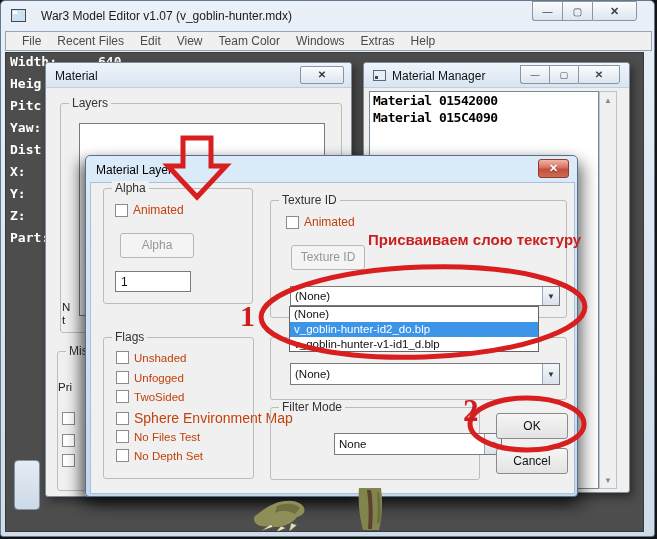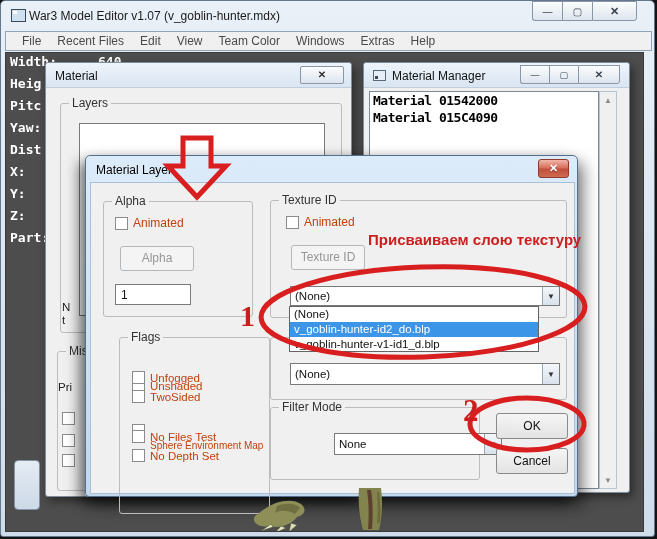--- a/index.html
+++ b/index.html
@@ -3,21 +3,21 @@
 <meta charset="utf-8">
 <style>
   * { margin:0; padding:0; box-sizing:border-box; }
   html,body { width:657px; height:539px; background:#141414; font-family:"Liberation Sans", sans-serif; overflow:hidden; }
   #stage { position:relative; width:657px; height:539px; }
 
   
   .main-window { position:absolute; left:0; top:0; width:655px; height:537px;
     background:linear-gradient(#e9f0f8,#cfdcea); border:1px solid #64788e; border-radius:5px 5px 3px 3px; }
   .main-titlebar { position:relative; height:30px; }
-  .main-title { position:absolute; left:28px; top:8px; font-size:12px; color:#1a1a1a; }
+  .main-title { position:absolute; left:40px; top:8px; font-size:12px; color:#1a1a1a; }
   .app-icon { position:absolute; left:10px; top:8px; width:15px; height:13px; background:#cfe0ee; border:1px solid #3b4a5a; }
   .app-icon::before { content:""; position:absolute; left:1px; top:1px; width:4px; height:3px; background:#fff; }
   .win-btns { position:absolute; right:17px; top:0; display:flex; }
   .win-btn { height:20px; background:linear-gradient(#fbfdfe,#dde5ee); border:1px solid #8a96a6;
     display:flex; align-items:center; justify-content:center; font-size:10px; color:#3a4450; }
   .win-btn.minb { width:30px; border-radius:0 0 0 3px; border-right:none; }
   .win-btn.maxb { width:30px; border-right:none; }
   .win-btn.clsb { width:45px; border-radius:0 0 3px 0; font-size:11px; font-weight:bold; }
   .menubar { position:absolute; left:4px; top:30px; width:647px; height:20px; background:#f0f0f0;
     border:1px solid #93a4b5; display:flex; align-items:center; padding-left:8px; }
@@ -90,23 +90,23 @@
     background:linear-gradient(#dcebf9,#c3d8ec); border:1px solid #55708f; border-radius:5px 5px 4px 4px;
     box-shadow:-6px 6px 14px rgba(0,0,0,.5), 6px 8px 16px rgba(0,0,0,.45); }
   .dlg-titlebar { position:relative; height:26px; }
   .dlg-title { position:absolute; left:10px; top:7px; font-size:12px; color:#000; }
   .dlg-close { position:absolute; right:8px; top:3px; width:31px; height:19px;
     background:linear-gradient(#f0b6aa 0%,#d9705c 45%,#c0503e 55%,#cf6a50 100%);
     border:1px solid #8e3a2d; border-radius:3px; color:#fff; font-weight:bold; font-size:11px; text-align:center; line-height:17px;
     text-shadow:0 1px 1px rgba(0,0,0,.4); }
   .dlg-client { position:absolute; left:4px; top:26px; width:485px; height:312px; background:#f0f0f0; border:1px solid #aac0d8; }
 
-  .alpha-grp  { left:12px;  top:18px;  width:150px; height:116px; }
+  .alpha-grp  { left:12px;  top:5px;  width:150px; height:116px; }
   .tex-grp    { left:179px; top:17px;  width:297px; height:118px; }
-  .flags-grp  { left:28px;  top:154px; width:151px; height:177px; }
+  .flags-grp  { left:12px;  top:154px; width:151px; height:142px; }
   .anim-grp   { left:179px; top:154px; width:297px; height:63px;  }
   .filter-grp { left:179px; top:224px; width:210px; height:73px;  }
 
   .droplist { position:absolute; left:198px; top:123px; width:250px; height:46px; background:#fff; border:1px solid #646464; z-index:5; }
   .drop-item { height:15px; font-size:11.5px; color:#111; padding:1px 0 0 4px; white-space:nowrap; overflow:hidden; }
   .drop-item.selected { background:#3d95e8; color:#fff; }
 
   
   .anno { position:absolute; color:#cb1f1f; font-weight:bold; z-index:120; pointer-events:none; }
   .anno-hint { left:368px; top:231px; font-size:15px; white-space:nowrap; }
@@ -239,35 +239,35 @@
       </div>
 
       <div class="droplist">
         <div class="drop-item">(None)</div>
         <div class="drop-item selected">v_goblin-hunter-id2_do.blp</div>
         <div class="drop-item">v_goblin-hunter-v1-id1_d.blp</div>
       </div>
 
       <div class="grp flags-grp">
         <div class="grp-label">Flags</div>
-        <div class="cbrow" style="left:12px; top:13px;margin-top:28px;">
+        <div class="cbrow" style="left:12px; top:13px;">
           <div class="cb"></div>
           <div class="cb-label">Unshaded</div>
         </div>
         <div class="cbrow" style="left:12px; top:33px;">
           <div class="cb"></div>
           <div class="cb-label">Unfogged</div>
         </div>
         <div class="cbrow" style="left:12px; top:52px;">
           <div class="cb"></div>
           <div class="cb-label">TwoSided</div>
         </div>
         <div class="cbrow" style="left:12px; top:72px;">
           <div class="cb"></div>
-          <div class="cb-label" style="font-size:10px;margin-top:30px;">Sphere Environment Map</div>
+          <div class="cb-label" style="font-size:14px;">Sphere Environment Map</div>
         </div>
         <div class="cbrow" style="left:12px; top:92px;">
           <div class="cb"></div>
           <div class="cb-label">No Files Test</div>
         </div>
         <div class="cbrow" style="left:12px; top:111px;">
           <div class="cb"></div>
           <div class="cb-label">No Depth Set</div>
         </div>
       </div>

